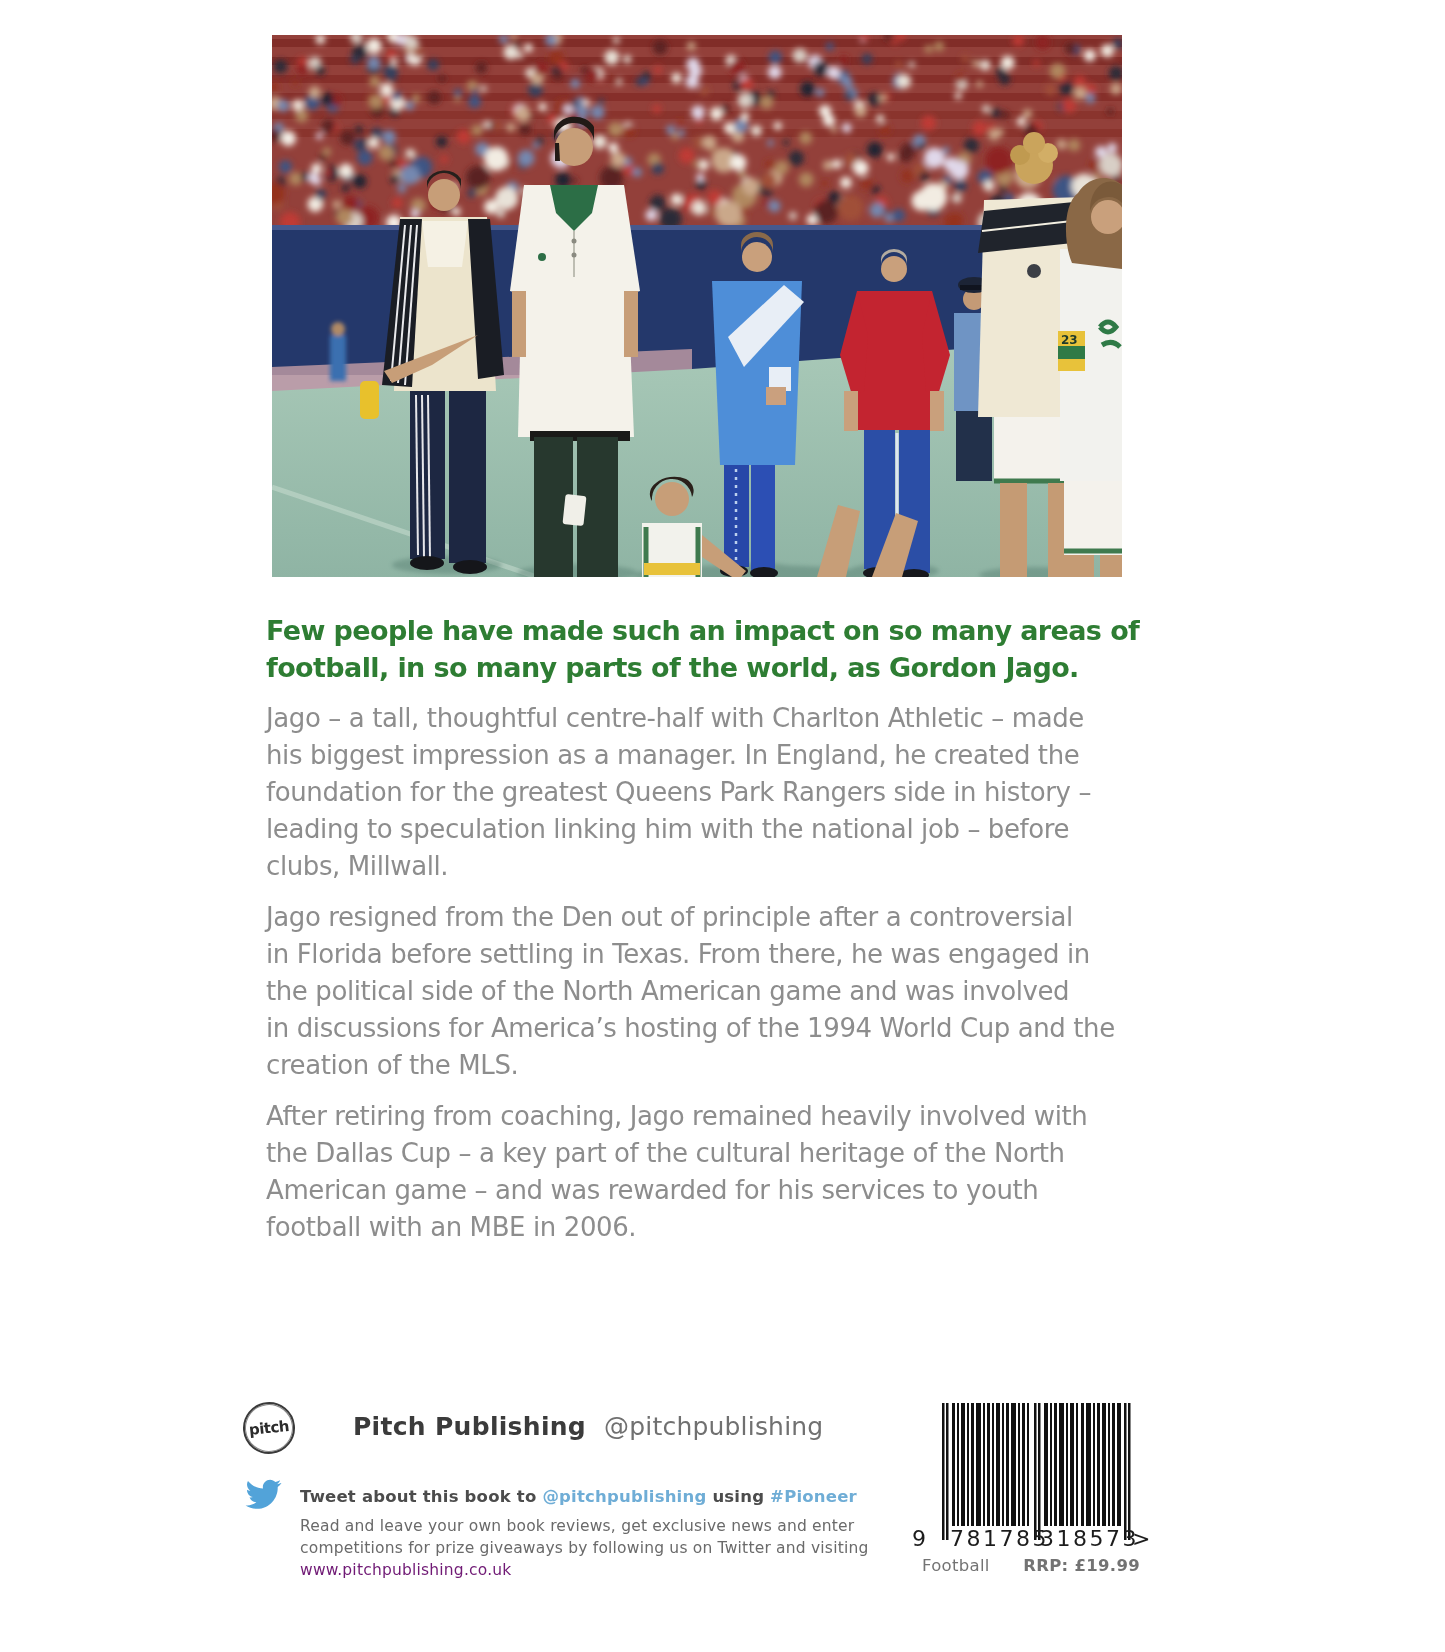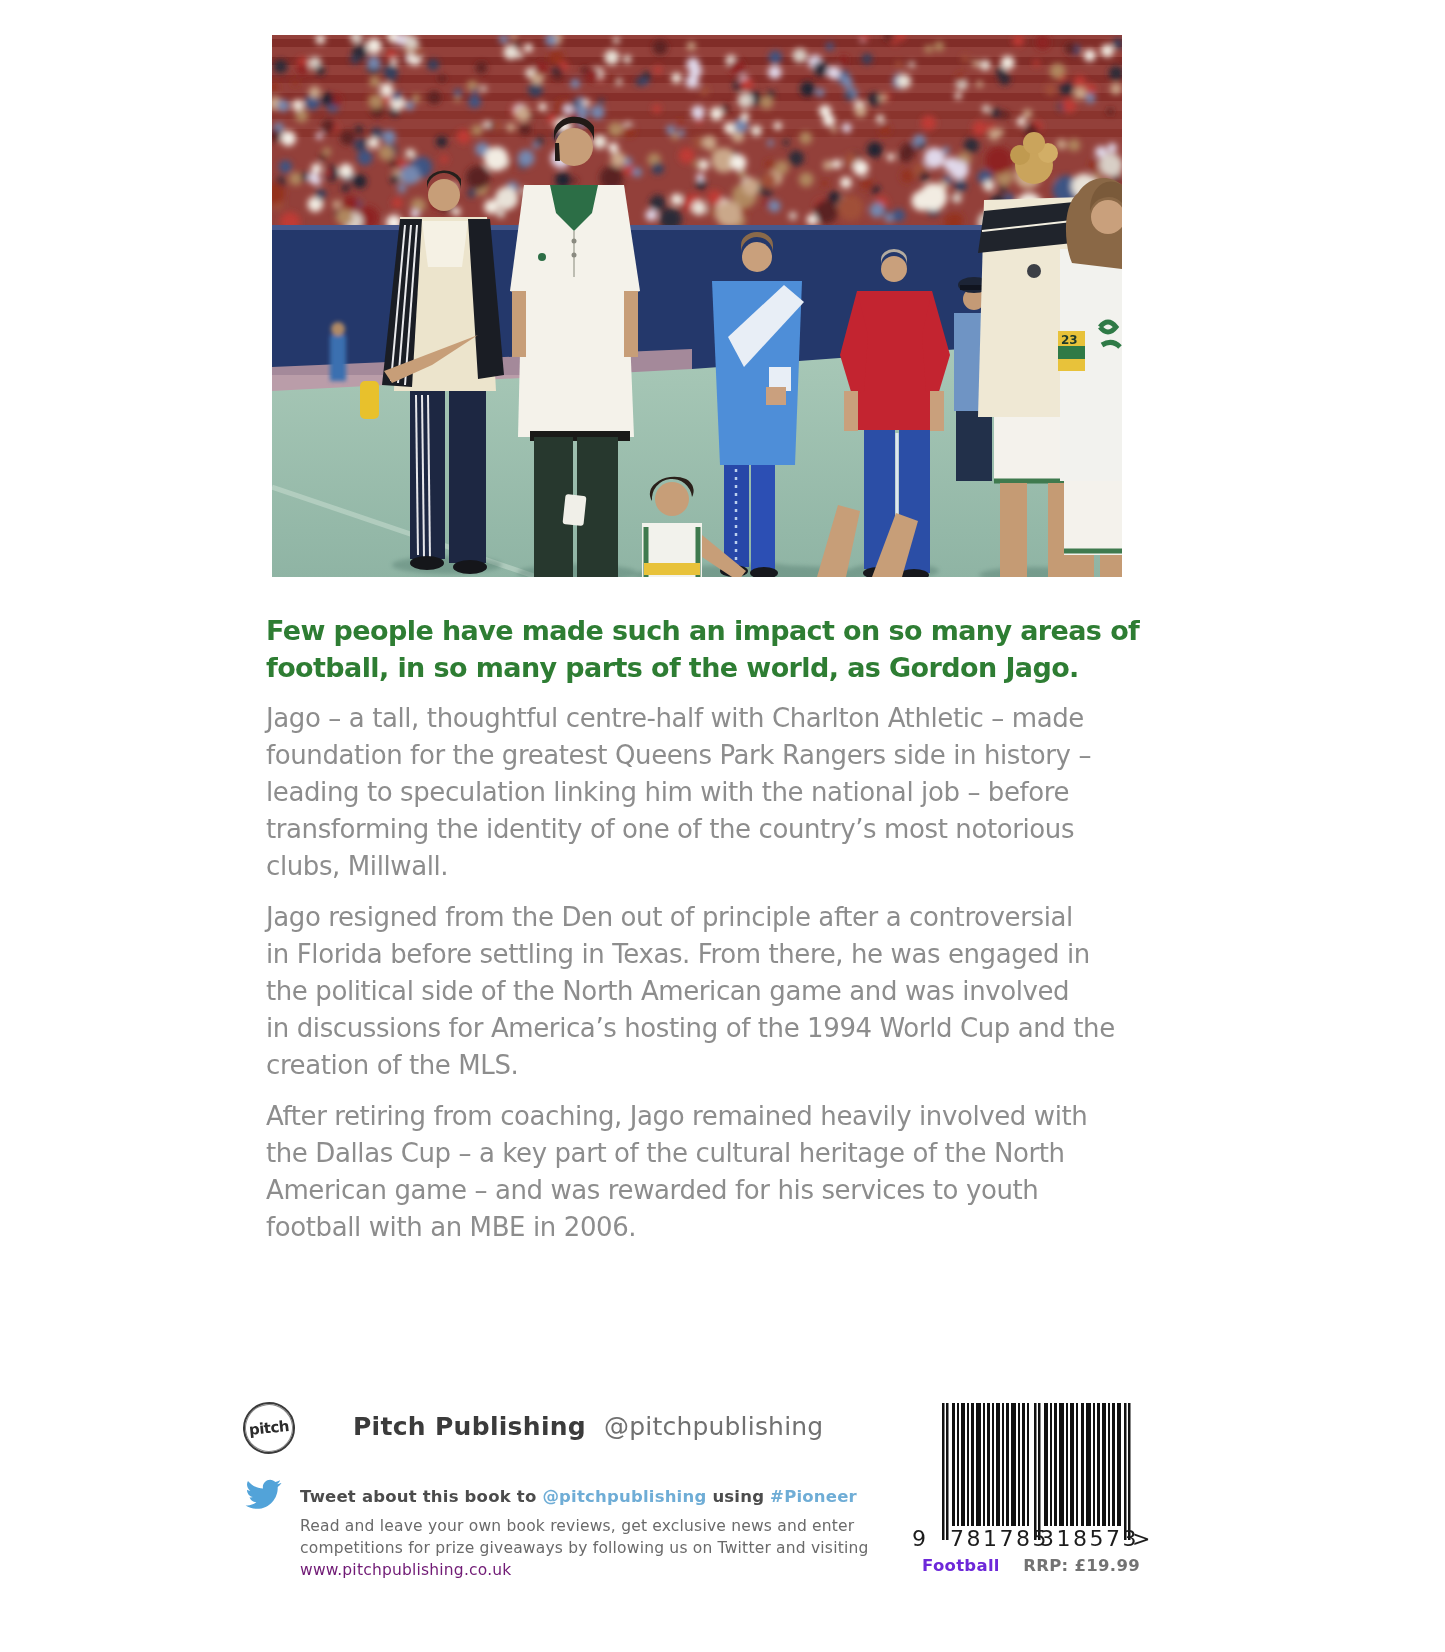--- a/index.html
+++ b/index.html
@@ -34,21 +34,21 @@
   .tweet-line .link{color:#6fadd6;}
   .reviews{position:absolute;left:300px;top:1515px;}
   .reviews .rt-line{white-space:nowrap;font-size:15.5px;line-height:22px;font-weight:normal;
         color:#6a6a6a;letter-spacing:0.2px;}
   .reviews .bold{color:#701a75;}
 
   
   .barcode{position:absolute;left:900px;top:1398px;width:250px;height:160px;}
   .bc-meta{position:absolute;left:900px;top:1556px;width:250px;display:flex;
         justify-content:space-between;padding:0;box-sizing:border-box;}
-  .bc-meta .cat{margin-left:22px;font-size:16.5px;font-weight:bold;color:#6d28d9;letter-spacing:0.3px;}
+  .bc-meta .cat{margin-left:22px;font-size:16.5px;font-weight:normal;color:#737373;letter-spacing:0.3px;}
   .bc-meta .rrp{margin-right:10px;font-size:16.5px;font-weight:bold;color:#737373;letter-spacing:0.3px;}
 </style>
 </head>
 <body>
 
 <div class="page">
 
   <div class="photo">
     <svg width="850" height="542" viewBox="0 0 850 542">
       <defs>
@@ -701,23 +701,23 @@
     </svg>
   </div>
 
   <div class="text-col">
     <div class="headline">
         <div class="rt-line"><span>Few people have made such an impact on so many areas of</span></div>
         <div class="rt-line"><span>football, in so many parts of the world, as Gordon Jago.</span></div>
       </div>
     <div class="para">
         <div class="rt-line"><span>Jago – a tall, thoughtful centre-half with Charlton Athletic – made</span></div>
+        <div class="rt-line"><span>his biggest impression as a manager. In England, he created the</span></div>
         <div class="rt-line"><span>foundation for the greatest Queens Park Rangers side in history –</span></div>
         <div class="rt-line"><span>leading to speculation linking him with the national job – before</span></div>
-        <div class="rt-line"><span>transforming the identity of one of the country’s most notorious</span></div>
         <div class="rt-line"><span>clubs, Millwall.</span></div>
       </div>
     <div class="para">
         <div class="rt-line"><span>Jago resigned from the Den out of principle after a controversial</span></div>
         <div class="rt-line"><span>in Florida before settling in Texas. From there, he was engaged in</span></div>
         <div class="rt-line"><span>the political side of the North American game and was involved</span></div>
         <div class="rt-line"><span>in discussions for America’s hosting of the 1994 World Cup and the</span></div>
         <div class="rt-line"><span>creation of the MLS.</span></div>
       </div>
     <div class="para">

